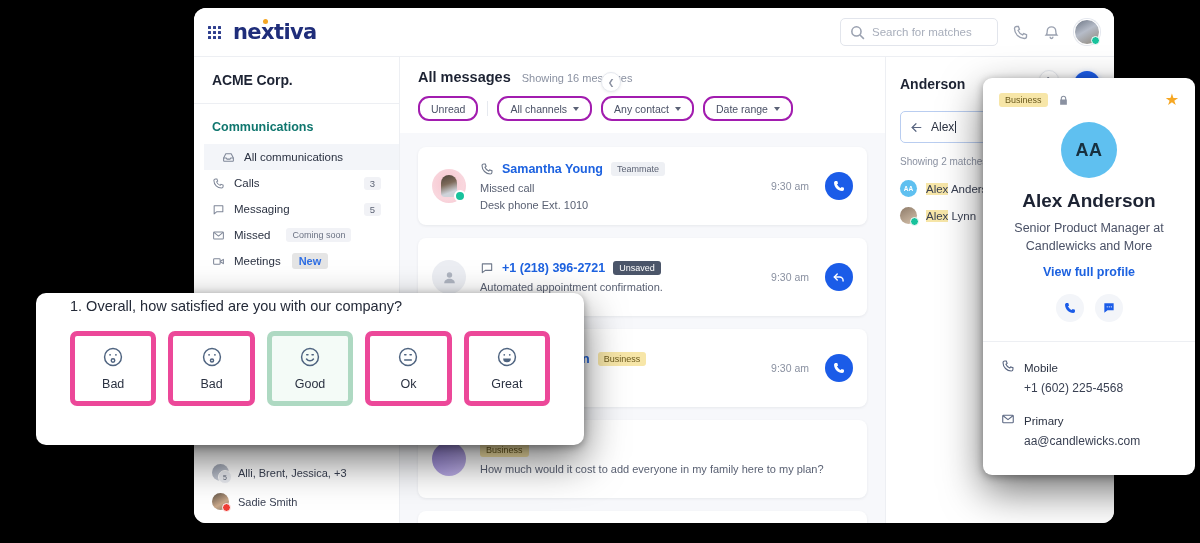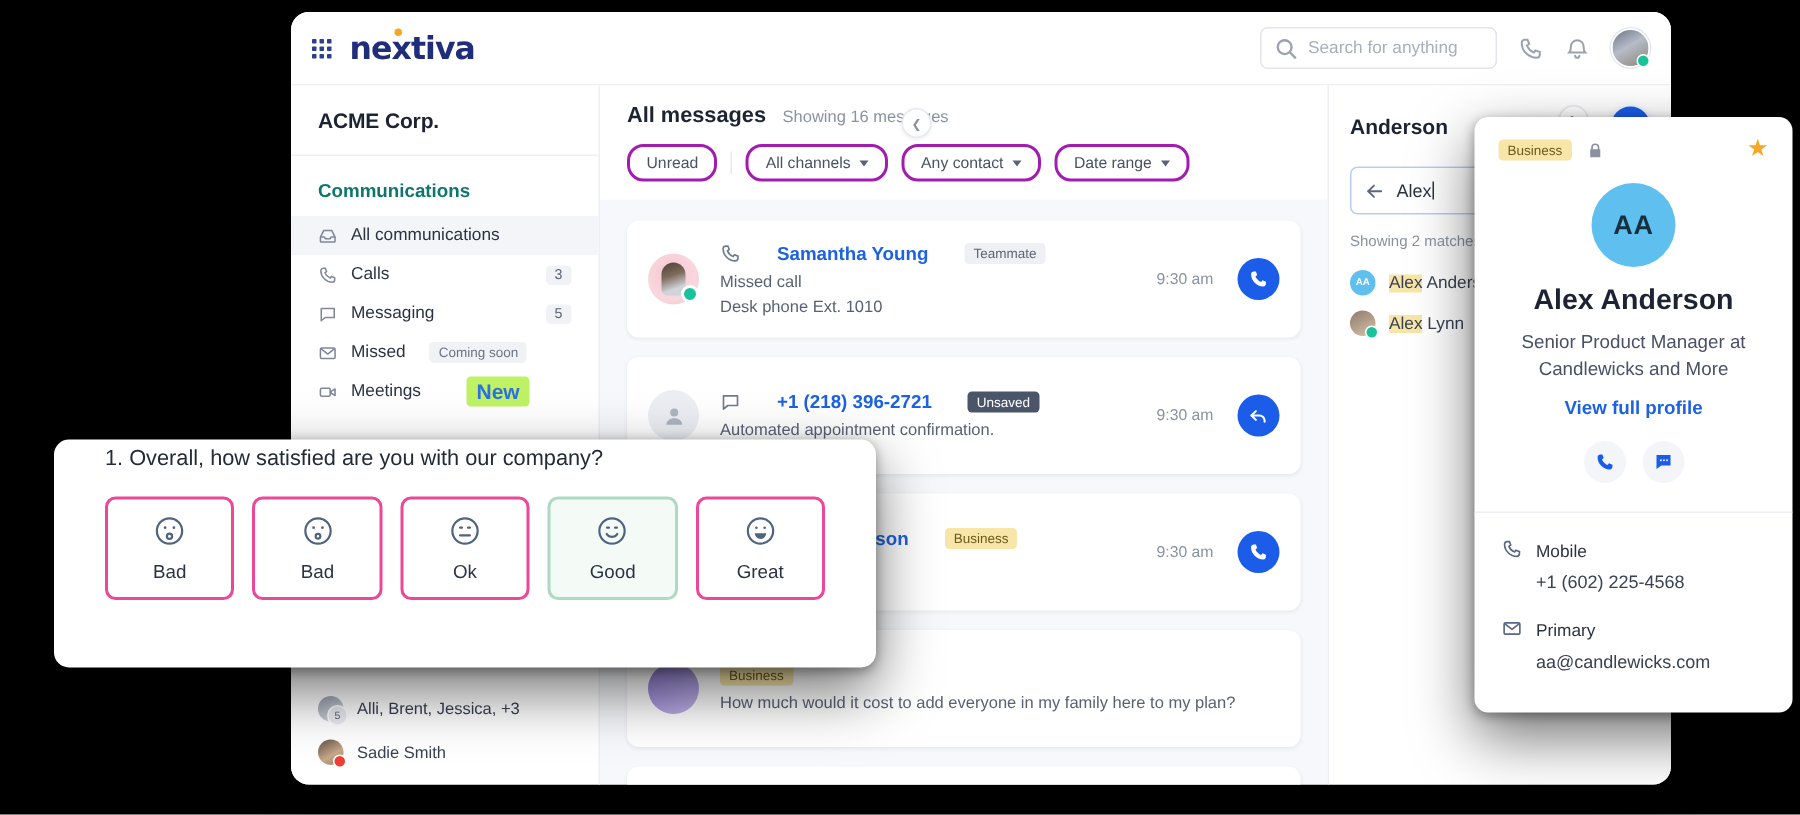--- a/index.html
+++ b/index.html
@@ -64,35 +64,35 @@
     border-bottom:1px solid #edeff3;
   }
   .org-name{font-size:14px;font-weight:700;color:#1d2333;letter-spacing:-.1px;}
   .sb-section-title{
     font-size:12.5px;font-weight:700;color:#0f766e;padding:16px 18px 10px;
   }
   .sb-item{
     display:flex;align-items:center;gap:9px;height:26px;padding:0 18px;
     font-size:11.5px;color:#2b3242;cursor:default;
   }
-  .sb-item.active{background:#f3f5f9;}
+  .sb-item.active{background:#f3f5f9;margin-left:10px;}
   .sb-icon{width:13px;height:13px;color:#7f8798;flex:0 0 13px;}
   .sb-icon svg{width:100%;height:100%;display:block;}
   .sb-label{white-space:nowrap;}
   .sb-count{
     margin-left:auto;background:#f1f2f6;color:#5d6475;font-size:9.5px;
     border-radius:3px;padding:1px 6px;
   }
   .pill-soon{
     background:#f1f2f6;color:#6c7384;font-size:9px;border-radius:3px;
     padding:2px 6px;margin-left:7px;
   }
   .pill-new{
-    background:#bef264;color:#2f6fe4;font-size:14px;border-radius:3px;
-    padding:2px 7px;margin-left:21px;font-weight:600;
+    background:#e5e5e5;color:#2f6fe4;font-size:11px;border-radius:3px;
+    padding:2px 7px;margin-left:2px;font-weight:600;
   }
   .sb-bottom{position:absolute;bottom:8px;left:0;right:0;}
   .sb-person{
     display:flex;align-items:center;gap:9px;padding:6px 18px;font-size:11px;color:#3a4153;
   }
   .mini-av{
     width:17px;height:17px;border-radius:50%;position:relative;flex:0 0 17px;
     background:linear-gradient(150deg,#8d94a3,#cdd2db);
   }
   .mini-av.grp{background:linear-gradient(150deg,#9aa1b0,#d7dbe3);}
@@ -145,21 +145,21 @@
     content:"";position:absolute;left:9px;top:6px;width:16px;height:22px;border-radius:8px 8px 4px 4px;
     background:linear-gradient(160deg,#4c4038 0%,#7d6a5a 40%,#cfd3da 75%);
   }
   .av-generic{background:#eceef3;display:flex;align-items:center;justify-content:center;color:#aeb4c0;}
   .av-generic svg{width:17px;height:17px;}
   .msg-dot-on{
     position:absolute;right:0;bottom:1px;width:8px;height:8px;border-radius:50%;
     background:#18c29c;border:2px solid #fff;
   }
   .msg-main{flex:1;min-width:0;}
-  .msg-l1{display:flex;align-items:center;gap:24px;}
+  .msg-l1{display:flex;align-items:center;gap:8px;}
   .msg-chan{width:14px;height:14px;color:#707a8c;flex:0 0 14px;}
   .msg-chan svg{width:100%;height:100%;display:block;}
   .msg-name{font-size:12.5px;font-weight:700;color:#1d62e0;}
   .badge{font-size:9px;border-radius:3px;padding:2px 6px;white-space:nowrap;}
   .badge-teammate{background:#eef0f4;color:#5d6475;}
   .badge-unsaved{background:#4b5569;color:#fff;}
   .badge-business{background:#f7e6a8;color:#6b5a1d;}
   .msg-sub{font-size:11px;color:#5a6173;margin-top:6px;}
   .msg-sub2{font-size:11px;color:#5a6173;margin-top:5px;}
   .msg-time{font-size:10.5px;color:#8a91a1;margin-right:16px;white-space:nowrap;}
@@ -197,21 +197,21 @@
 
   
   .survey-card{
     position:absolute;left:36px;top:293px;width:548px;height:152px;background:#fff;
     border-radius:10px;box-shadow:0 16px 40px rgba(0,0,0,.55), 0 2px 8px rgba(0,0,0,.35);
     z-index:20;padding:0 34px;box-sizing:border-box;
   }
   .survey-q{font-size:14.5px;color:#242a38;padding-top:5px;}
   .survey-opts{display:flex;gap:12px;margin-top:17px;}
   .opt{
-    width:88px;height:65px;border:2px solid #ec4899;border-radius:7px;background:#fff;
+    width:88px;height:65px;border:5px solid #ec4899;border-radius:7px;background:#fff;
     display:flex;flex-direction:column;align-items:center;justify-content:center;gap:9px;
   }
   .opt.selected{border-color:#aed9c2;background:#f4fbf7;}
   .opt .face{width:22px;height:22px;color:#4f6480;}
   .opt .face svg{width:100%;height:100%;display:block;}
   .opt .lbl{font-size:12.5px;color:#2b3242;}
 
   
   .contact-card{
     position:absolute;left:983px;top:78px;width:212px;height:397px;background:#fff;
@@ -268,21 +268,21 @@
       </span>
 
       <div class="topbar-right">
         <div class="searchbox">
           <span class="ticon">
             <svg viewBox="0 0 24 24" fill="none" stroke="currentColor" stroke-width="2.2">
                 <circle cx="10.5" cy="10.5" r="6.5"></circle>
                 <line x1="15.5" y1="15.5" x2="21" y2="21"></line>
               </svg>
           </span>
-          <span class="ph">Search for anything</span>
+          <span class="ph">Search for matches</span>
         </div>
         <span class="ticon">
           <svg viewBox="0 0 24 24" fill="none" stroke="currentColor" stroke-width="1.9" stroke-linecap="round">
               <path d="M6.5 3.5 L9 3.5 L10.5 7.5 L8.5 9 C9.5 11.5 12.5 14.5 15 15.5 L16.5 13.5 L20.5 15 L20.5 17.5 C20.5 19 19.5 20.5 17.5 20.5 C10 20.5 3.5 14 3.5 6.5 C3.5 4.5 5 3.5 6.5 3.5 Z"></path>
             </svg>
         </span>
         <span class="ticon">
           <svg viewBox="0 0 24 24" fill="none" stroke="currentColor" stroke-width="1.9" stroke-linecap="round">
               <path d="M6 10a6 6 0 1 1 12 0c0 4 1.5 5.5 1.5 5.5h-15S6 14 6 10Z"></path>
               <path d="M10 18.5a2 2 0 0 0 4 0"></path>
@@ -624,40 +624,40 @@
           <svg viewBox="0 0 24 24" fill="none" stroke="currentColor" stroke-width="1.6">
               <circle cx="12" cy="12" r="9.2"></circle>
               <circle cx="8.8" cy="9.6" r="1" fill="currentColor" stroke="none"></circle>
               <circle cx="15.2" cy="9.6" r="1" fill="currentColor" stroke="none"></circle>
               <circle cx="12" cy="15.8" r="1.7"></circle>
             </svg>
         </span>
         <span class="lbl">Bad</span>
       </div>
 
+      <div class="opt selected">
+        <span class="face">
+          <svg viewBox="0 0 24 24" fill="none" stroke="currentColor" stroke-width="1.6" stroke-linecap="round">
+              <circle cx="12" cy="12" r="9.2"></circle>
+              <path d="M8.4 9.6h1.4M14.2 9.6h1.4"></path>
+              <path d="M8.2 14.2a4.6 4.6 0 0 0 7.6 0"></path>
+            </svg>
+        </span>
+        <span class="lbl">Good</span>
+      </div>
+
       <div class="opt">
         <span class="face">
           <svg viewBox="0 0 24 24" fill="none" stroke="currentColor" stroke-width="1.6" stroke-linecap="round">
               <circle cx="12" cy="12" r="9.2"></circle>
               <path d="M8.4 9.6h1.4M14.2 9.6h1.4"></path>
               <path d="M8.4 15.2h7.2"></path>
             </svg>
         </span>
         <span class="lbl">Ok</span>
-      </div>
-
-      <div class="opt selected">
-        <span class="face">
-          <svg viewBox="0 0 24 24" fill="none" stroke="currentColor" stroke-width="1.6" stroke-linecap="round">
-              <circle cx="12" cy="12" r="9.2"></circle>
-              <path d="M8.4 9.6h1.4M14.2 9.6h1.4"></path>
-              <path d="M8.2 14.2a4.6 4.6 0 0 0 7.6 0"></path>
-            </svg>
-        </span>
-        <span class="lbl">Good</span>
       </div>
 
       <div class="opt">
         <span class="face">
           <svg viewBox="0 0 24 24" fill="none" stroke="currentColor" stroke-width="1.6" stroke-linecap="round">
               <circle cx="12" cy="12" r="9.2"></circle>
               <circle cx="9" cy="9.6" r=".95" fill="currentColor" stroke="none"></circle>
               <circle cx="15" cy="9.6" r=".95" fill="currentColor" stroke="none"></circle>
               <path d="M7.8 13.6h8.4a4.2 4.2 0 0 1-8.4 0Z" fill="currentColor" stroke="none"></path>
             </svg>

